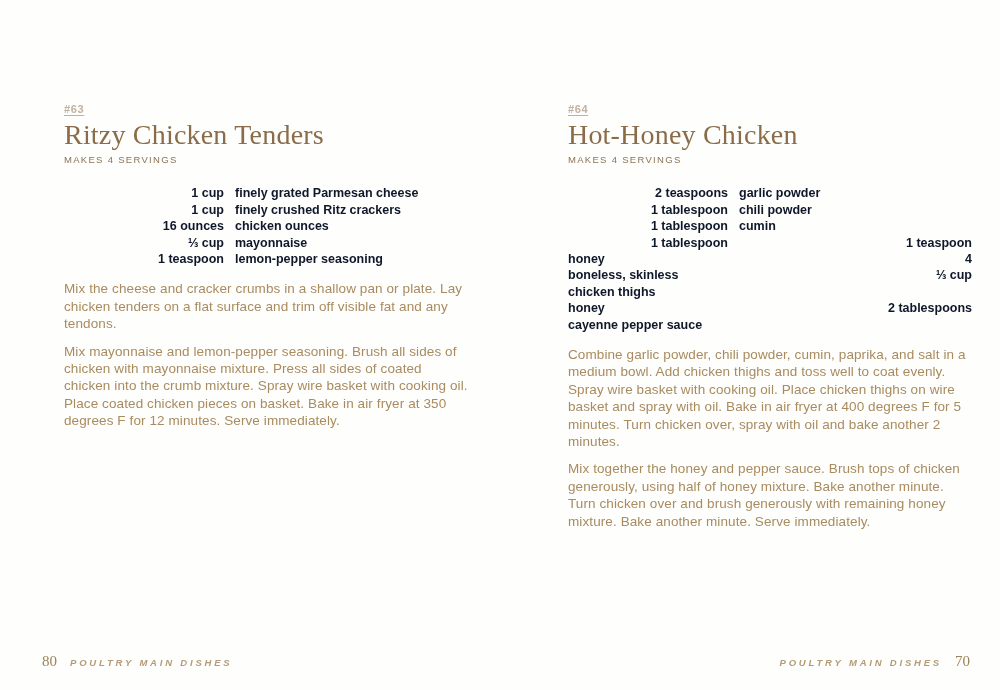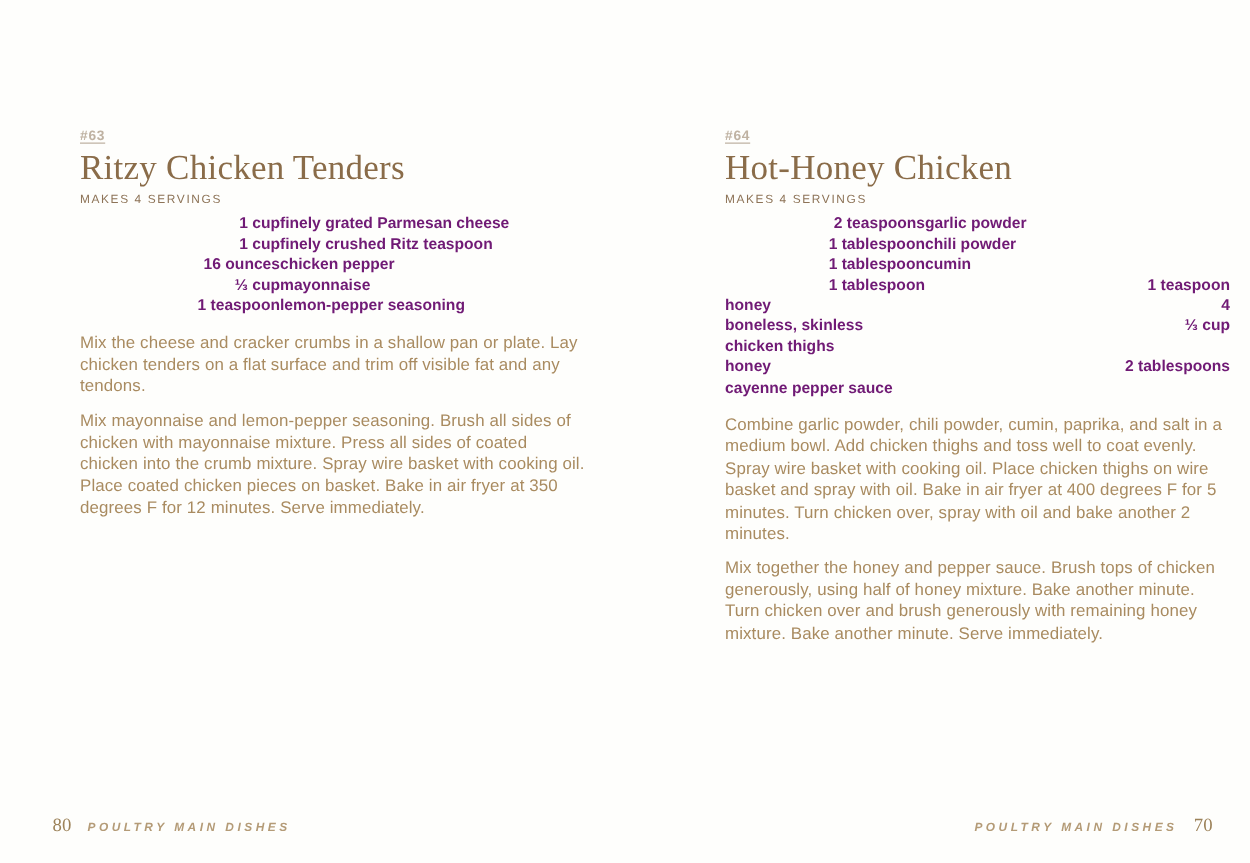--- a/index.html
+++ b/index.html
@@ -3,41 +3,41 @@
 <meta charset="utf-8">
 <style>
   html,body{margin:0;padding:0;}
   body{
     width:1000px;height:690px;position:relative;overflow:hidden;
     background:#fefefc;
     font-family:"Liberation Sans",sans-serif;
   }
   .recipe{position:absolute;top:99px;width:404px;}
   .recipe.left{left:64px;}
-  .recipe.right{left:580px;}
+  .recipe.right{left:568px;}
 
   .recipe-number{
     display:inline-block;
     font-size:11px;font-weight:bold;letter-spacing:.6px;
     color:#bfb2a2;text-decoration:underline;
     text-underline-offset:2px;
   }
   .recipe-title{
     font-family:"Liberation Serif",serif;
     font-size:28px;font-weight:400;color:#8a6c49;
     margin:3px 0 0 0;letter-spacing:.2px;line-height:1.05;
   }
   .servings{
     margin-top:5px;
     font-size:9.5px;font-weight:normal;letter-spacing:1.3px;color:#8d7357;
   }
   .ingredients{
-    margin-top:5px;
-    display:grid;grid-template-columns:160px 1fr;
-    font-size:12.5px;font-weight:bold;line-height:16.4px;color:#701a75;
+    margin-top:20px;
+    display:grid;grid-template-columns:160px 1fr;column-gap:11px;
+    font-size:12.5px;font-weight:bold;line-height:16.4px;color:#0f172a;
   }
   .ing-qty{text-align:right;}
   .ing-name{text-align:left;}
   .instructions{margin-top:13px;}
   .instructions p{
     margin:0 0 10px 0;
     font-size:13.5px;line-height:17.4px;color:#a98b60;letter-spacing:.1px;
   }
   .footer{
     position:absolute;bottom:20px;
@@ -58,23 +58,23 @@
 
 <section class="recipe left">
   <span class="recipe-number">#63</span>
   <h1 class="recipe-title">Ritzy Chicken Tenders</h1>
   <div class="servings">MAKES 4 SERVINGS</div>
 
   <div class="ingredients">
     <span class="ing-qty">1 cup</span>
     <span class="ing-name">finely grated Parmesan cheese</span>
     <span class="ing-qty">1 cup</span>
-    <span class="ing-name">finely crushed Ritz teaspoon</span>
+    <span class="ing-name">finely crushed Ritz crackers</span>
     <span class="ing-qty">16 ounces</span>
-    <span class="ing-name">chicken pepper</span>
+    <span class="ing-name">chicken ounces</span>
     <span class="ing-qty">⅓ cup</span>
     <span class="ing-name">mayonnaise</span>
     <span class="ing-qty">1 teaspoon</span>
     <span class="ing-name">lemon-pepper seasoning</span>
   </div>
 
   <div class="instructions">
     <p>Mix the cheese and cracker crumbs in a shallow pan or plate. Lay chicken tenders on a flat surface and trim off visible fat and any tendons.</p>
     <p>Mix mayonnaise and lemon-pepper seasoning. Brush all sides of chicken with mayonnaise mixture. Press all sides of coated chicken into the crumb mixture. Spray wire basket with cooking oil. Place coated chicken pieces on basket. Bake in air fryer at 350 degrees F for 12 minutes. Serve immediately.</p>
   </div>

